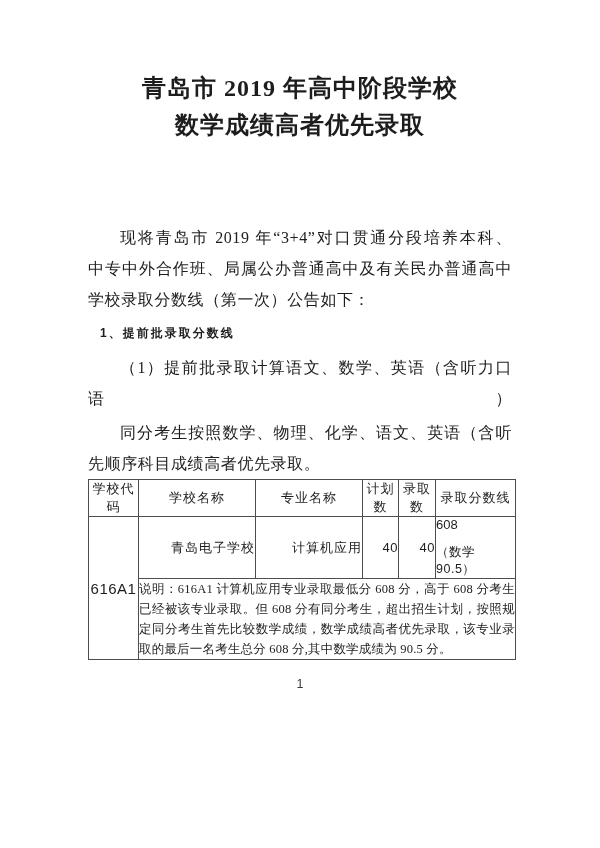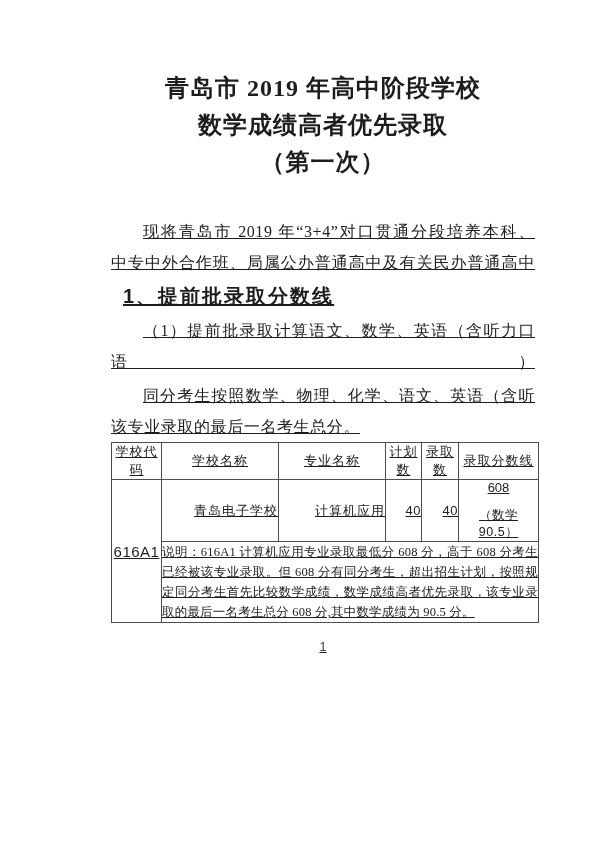--- a/index.html
+++ b/index.html
@@ -1,58 +1,57 @@
 <!DOCTYPE html>
 <html><head>
 <meta charset="utf-8">
 <style>
   html,body{margin:0;padding:0;background:#ffffff;}
   .page{
     position:relative;width:536px;height:848px;background:#ffffff;
     color:#1d1d1d;overflow:hidden;
     font-family:"Liberation Serif","DejaVu Serif",serif;
-    padding-left:23px;
   }
   .content{width:424px;margin-left:88px;}
   .title-block{padding-top:70px;}
   .title-line{
     font-weight:700;font-size:24px;line-height:37px;text-align:center;
     letter-spacing:1px;
   }
-  .body-block{margin-top:35px;text-decoration:underline;}
+  .body-block{margin-top:78px;}
   .para{margin:0;}
   .bline{
     font-size:16px;line-height:31px;letter-spacing:.6px;
     text-align:justify;text-align-last:justify;
   }
   .bline.end{text-align-last:left;}
   .bline.ind{text-indent:32px;}
   .heading{
     font-family:"Liberation Sans","DejaVu Sans",sans-serif;
-    font-weight:700;font-size:20px;line-height:31px;margin-top:3px;
+    font-weight:700;font-size:12px;line-height:31px;margin-top:3px;
     padding-left:12px;letter-spacing:2px;
   }
   .mt3{margin-top:3px;}
   .tight .bline{line-height:29px;}
   table.scores{
     border-collapse:collapse;table-layout:fixed;width:427px;margin-top:0;
   }
   table.scores th,table.scores td{border:1px solid #4d4d4d;padding:0;}
   table.scores thead th{
     height:35px;font-weight:400;font-size:13px;text-align:center;
     vertical-align:middle;letter-spacing:1px;
   }
   td.code-cell{
     font-family:"Liberation Sans","DejaVu Sans",sans-serif;
     font-size:15px;text-align:center;vertical-align:middle;letter-spacing:.5px;
   }
   tr.data-row td{height:56px;vertical-align:middle;}
   .cellc{font-size:13px;text-align:right;letter-spacing:1px;}
   .num{font-family:"Liberation Sans","DejaVu Sans",sans-serif;letter-spacing:.5px;}
-  td.score-cell{text-align:center;}
+  td.score-cell{}
   .score-value{
     font-family:"Liberation Sans","DejaVu Sans",sans-serif;
     font-size:13px;margin-top:0;
   }
   .score-note{
     font-family:"Liberation Sans","DejaVu Sans",sans-serif;
     font-size:12.5px;margin-top:12px;letter-spacing:.5px;
   }
   td.note-cell{
     font-size:12.5px;line-height:20px;padding:2px 8px 4px 9px;
@@ -66,39 +65,39 @@
 </style>
 </head>
 <body>
 
 <div class="page">
   <div class="content">
 
     <div class="title-block">
       <div class="title-line">青岛市 2019 年高中阶段学校</div>
       <div class="title-line">数学成绩高者优先录取</div>
-      <div class="title-line">（第一次）</div>
     </div>
 
     <div class="body-block">
 
       <div class="para">
         <div class="bline ind">现将青岛市 2019 年“3+4”对口贯通分段培养本科、</div>
         <div class="bline">中专中外合作班、局属公办普通高中及有关民办普通高中</div>
+        <div class="bline end">学校录取分数线（第一次）公告如下：</div>
       </div>
 
       <div class="heading">1、提前批录取分数线</div>
 
       <div class="para mt3">
         <div class="bline ind">（1）提前批录取计算语文、数学、英语（含听力口语）</div>
       </div>
 
       <div class="para mt3">
         <div class="bline ind">同分考生按照数学、物理、化学、语文、英语（含听</div>
-        <div class="bline end">该专业录取的最后一名考生总分。</div>
+        <div class="bline end">先顺序科目成绩高者优先录取。</div>
       </div>
 
 
       <table class="scores">
         <colgroup>
           <col style="width:50px">
             <col style="width:117px">
             <col style="width:107px">
           <col style="width:36px">
             <col style="width:37px">

